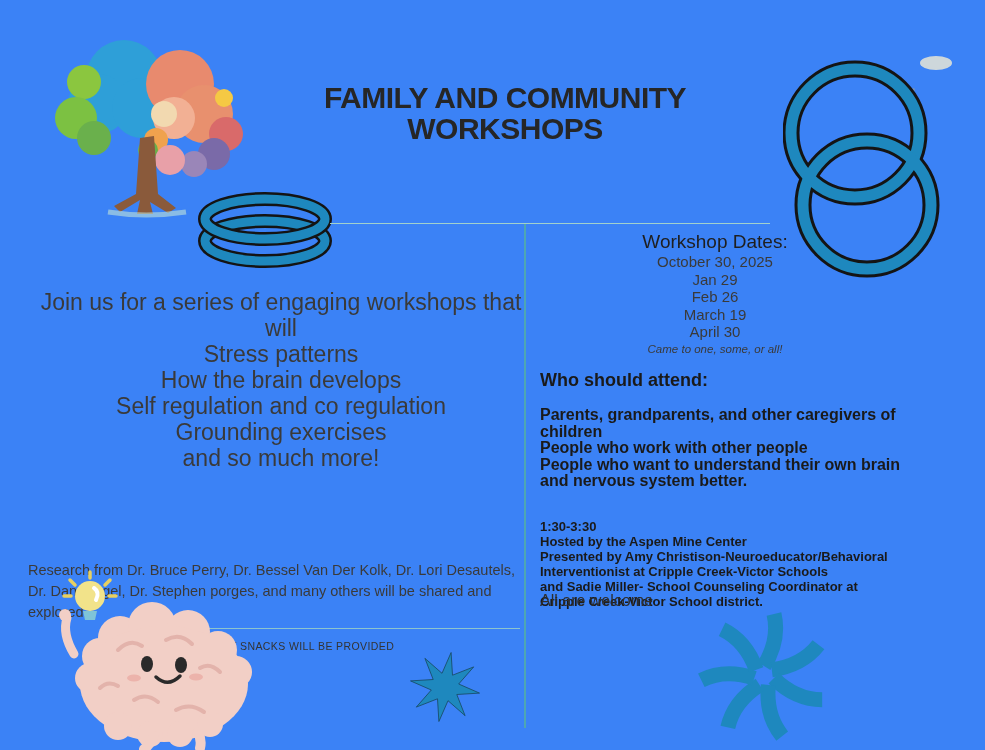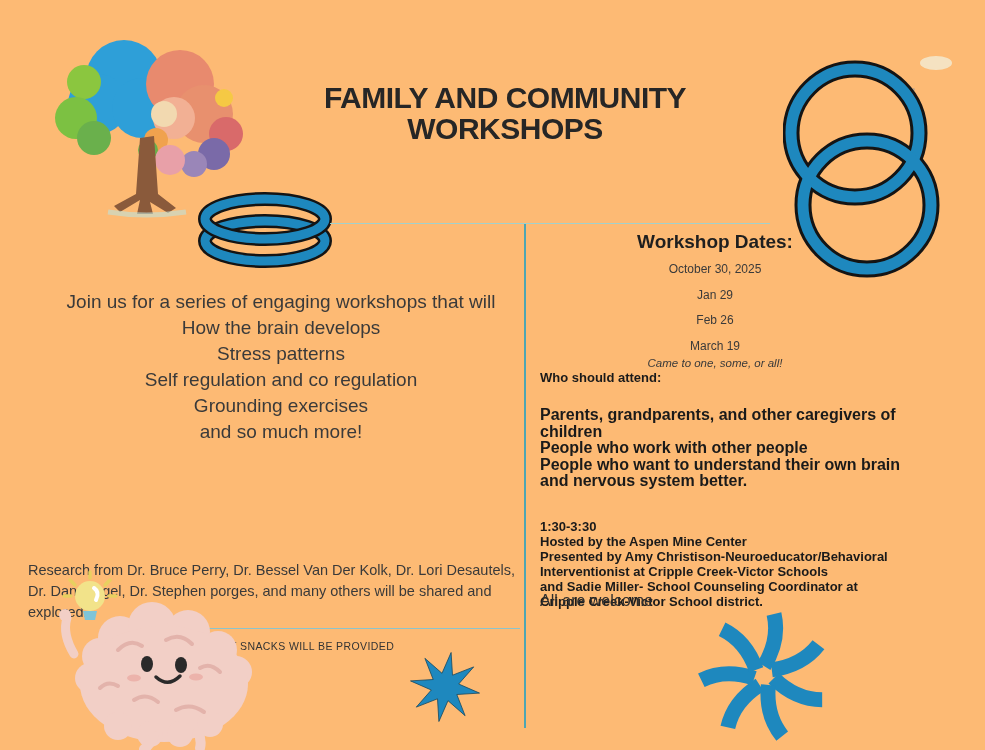--- a/index.html
+++ b/index.html
@@ -1,53 +1,53 @@
 <!DOCTYPE html>
 <html><head>
 <meta charset="utf-8">
 <style>
   html,body { margin:0; padding:0; background:#ffffff; }
   .canvas {
-    position:relative; width:985px; height:750px; background:#fdba74;
+    position:relative; width:985px; height:750px; background:#3b82f6;
     overflow:hidden; font-family:"Liberation Sans", sans-serif; color:#2e2e2e;
   }
   .abs { position:absolute; }
 
   .title {
     left:240px; top:82px; width:530px; text-align:center;
     font-size:30px; font-weight:bold; letter-spacing:-0.5px; line-height:31px; color:#262626;
   }
 
   .intro {
     left:35px; top:289px; width:492px; text-align:center;
-    font-size:19px; line-height:26px; color:#3a3a3a;
+    font-size:23px; line-height:26px; color:#3a3a3a;
   }
 
   .research {
     left:28px; top:516px; width:502px; text-align:left;
     font-size:14.5px; line-height:21px; color:#3a3a3a;margin-top:44px;
   }
 
   .questions {
     left:185px; top:577px; width:340px; text-align:center;
     font-size:14.5px; line-height:21px; color:#3a3a3a;
   }
 
   .snacks-line { left:185px; top:628px; width:335px; height:1px; background:#8cc4cd; }
   .snacks { left:204px; top:640px; font-size:10.5px; letter-spacing:0.4px; color:#333; }
 
   .top-line { left:330px; top:223px; width:440px; height:1px; background:#a2d1cc; }
   .divider  { left:524px; top:224px; width:2px; height:504px; background:#4ea6b3; }
 
   .dates-block { left:565px; top:231px; width:300px; text-align:center; }
-  .dates-heading { font-size:19px; font-weight:bold; color:#1f1f1f; margin-bottom:0; }
-  .date-line { font-size:12px; line-height:17.5px; color:#3a3a3a;margin-top:8px; }
+  .dates-heading { font-size:19px; font-weight:normal; color:#1f1f1f; margin-bottom:0; }
+  .date-line { font-size:15px; line-height:17.5px; color:#3a3a3a; }
   .dates-note { font-size:11.5px; color:#3a3a3a; margin-top:2px;font-style:italic; }
 
-  .attend-heading { left:540px; top:370px; font-size:13px; font-weight:bold; color:#1a1a1a; }
+  .attend-heading { left:540px; top:370px; font-size:18px; font-weight:bold; color:#1a1a1a; }
   .attend-list { left:540px; top:407px; width:378px; font-size:16px; font-weight:bold; line-height:16.5px; color:#1a1a1a; }
 
   .details { left:540px; top:519px; width:352px; font-size:13px; font-weight:bold; line-height:15px; color:#1a1a1a; }
 
   .welcome { left:540px; top:592px; font-size:16px; color:#2e2e2e; }
 
   .smudge { left:920px; top:56px; width:32px; height:14px; background:#f3ecd4; border-radius:50%; opacity:.8; }
   .smudge-dot { left:912px; top:88px; width:3px; height:3px; background:#9a9a9a; border-radius:50%; opacity:.6; }
 </style>
 </head>
@@ -97,22 +97,22 @@
   <div class="abs title">
     <div>FAMILY AND COMMUNITY</div>
     <div>WORKSHOPS</div>
   </div>
 
   <div class="abs top-line"></div>
   <div class="abs divider"></div>
 
   <div class="abs intro">
     <div>Join us for a series of engaging workshops that will</div>
+    <div>Stress patterns</div>
     <div>How the brain develops</div>
-    <div>Stress patterns</div>
     <div>Self regulation and co regulation</div>
     <div>Grounding exercises</div>
     <div>and so much more!</div>
   </div>
 
   <div class="abs research">Research from Dr. Bruce Perry, Dr. Bessel Van Der Kolk, Dr. Lori Desautels, Dr. Dan Siegel, Dr. Stephen porges, and many others will be shared and explored.</div>
 
 
   <div class="abs snacks-line"></div>
   <div class="abs snacks">LIGHT SNACKS WILL BE PROVIDED</div>
@@ -169,20 +169,21 @@
   <svg class="abs" style="left:408px; top:650px;" width="75" height="75" viewBox="0 0 75 75">
     <polygon points="71.5,43.1 48.8,44.5 57.1,65.7 40,50.7 30.9,71.5 29.5,48.8 8.3,57.1 23.3,40 2.5,30.9 25.2,29.5 16.9,8.3 34,23.3 43.1,2.5 44.5,25.2 65.7,16.9 50.7,34" fill="#1e88be" stroke="#16475e" stroke-width="0.8"></polygon>
   </svg>
 
   <div class="abs dates-block">
     <div class="dates-heading">Workshop Dates:</div>
     <div class="date-line">October 30, 2025</div>
     <div class="date-line">Jan 29</div>
     <div class="date-line">Feb 26</div>
     <div class="date-line">March 19</div>
+    <div class="date-line">April 30</div>
     <div class="dates-note">Came to one, some, or all!</div>
   </div>
 
   <div class="abs attend-heading">Who should attend:</div>
   <div class="abs attend-list">
     <div>Parents, grandparents, and other caregivers of children</div>
     <div>People who work with other people</div>
     <div>People who want to understand their own brain and nervous system better.</div>
   </div>
 

